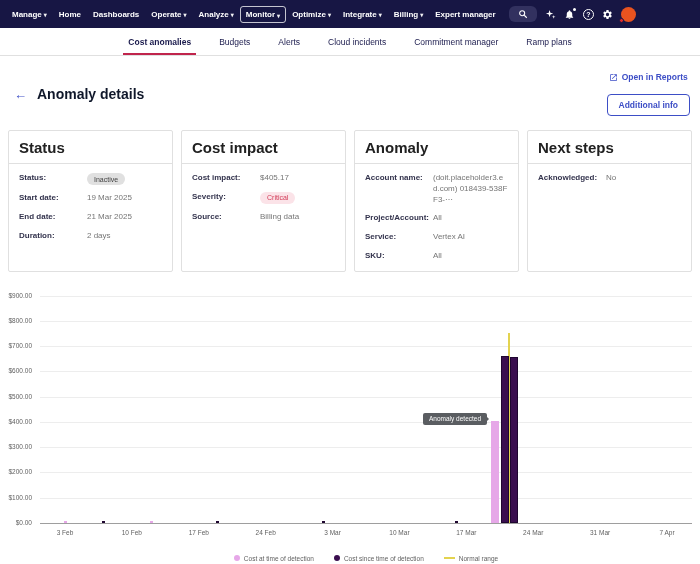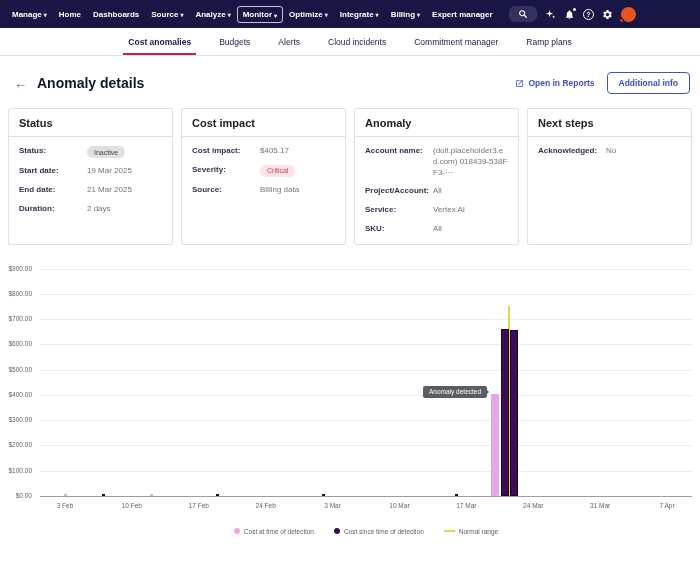--- a/index.html
+++ b/index.html
@@ -22,28 +22,28 @@
   
   .tabs { height:28px; display:flex; justify-content:center; gap:6px; border-bottom:1px solid #e0e0e0; background:#fff; }
   .tab { display:flex; align-items:center; padding:0 11px; font-size:8.5px; color:#1b1b4d; font-weight:500; position:relative; cursor:pointer; white-space:nowrap; }
   .tab.active { font-weight:700; }
   .tab.active::after { content:''; position:absolute; left:6px; right:6px; bottom:0; height:2px; background:#c0244c; }
 
   
   .page-header { display:flex; align-items:center; padding:16px 10px 12px 14px; gap:10px; }
   .back-btn { color:#3d4ec6; font-size:13px; line-height:1; cursor:pointer; background:none; border:none; }
   .page-title { font-size:14px; font-weight:700; color:#0f172a; }
-  .header-actions { margin-left:auto; display:flex; gap:12px; align-items:center; }
+  .header-actions { margin-left:auto; display:flex; gap:12px; align-items:center;flex-direction:column; }
   .link-btn { color:#3d4ec6; font-size:8.5px; font-weight:700; display:flex; gap:4px; align-items:center; background:none; border:none; cursor:pointer; }
   .outline-btn { color:#3d4ec6; border:1px solid #3d4ec6; border-radius:4px; font-size:8.5px; font-weight:700; padding:5px 11px; background:#fff; cursor:pointer; }
 
   
   .cards { display:flex; gap:8px; padding:2px 8px 0; align-items:stretch; }
   .card { flex:1; border:1px solid #e0e0e0; border-radius:2px; background:#fff; }
-  .card-title { font-size:11px; font-weight:700; color:#212121; padding:8px 10px 7px; border-bottom:1px solid #e0e0e0; }
+  .card-title { font-size:15px; font-weight:700; color:#212121; padding:8px 10px 7px; border-bottom:1px solid #e0e0e0; }
   .card-body { padding:9px 10px; display:flex; flex-direction:column; gap:8px; }
   .row { display:flex; font-size:8px; line-height:1.35; align-items:flex-start; }
   .lbl { width:68px; min-width:68px; font-weight:700; color:#33334d; padding-right:4px; }
   .val { color:#757575; }
   .val.wrap { word-break:break-all; max-width:86px; }
   .badge { font-size:7px; padding:1.5px 7px; border-radius:8px; font-weight:500; display:inline-block; }
   .badge.gray { background:#e0e0e0; color:#424242; }
   .badge.red { background:#fbe3e8; color:#d23b57; }
 
   
@@ -72,21 +72,21 @@
       <span>Manage</span>
       <span class="caret">▾</span>
     </div>
   <div class="nav-item">
       <span>Home</span>
     </div>
   <div class="nav-item">
       <span>Dashboards</span>
     </div>
   <div class="nav-item">
-      <span>Source</span>
+      <span>Operate</span>
       <span class="caret">▾</span>
     </div>
   <div class="nav-item">
       <span>Analyze</span>
       <span class="caret">▾</span>
     </div>
   <div class="nav-item boxed">
       <span>Monitor</span>
       <span class="caret">▾</span>
     </div>

